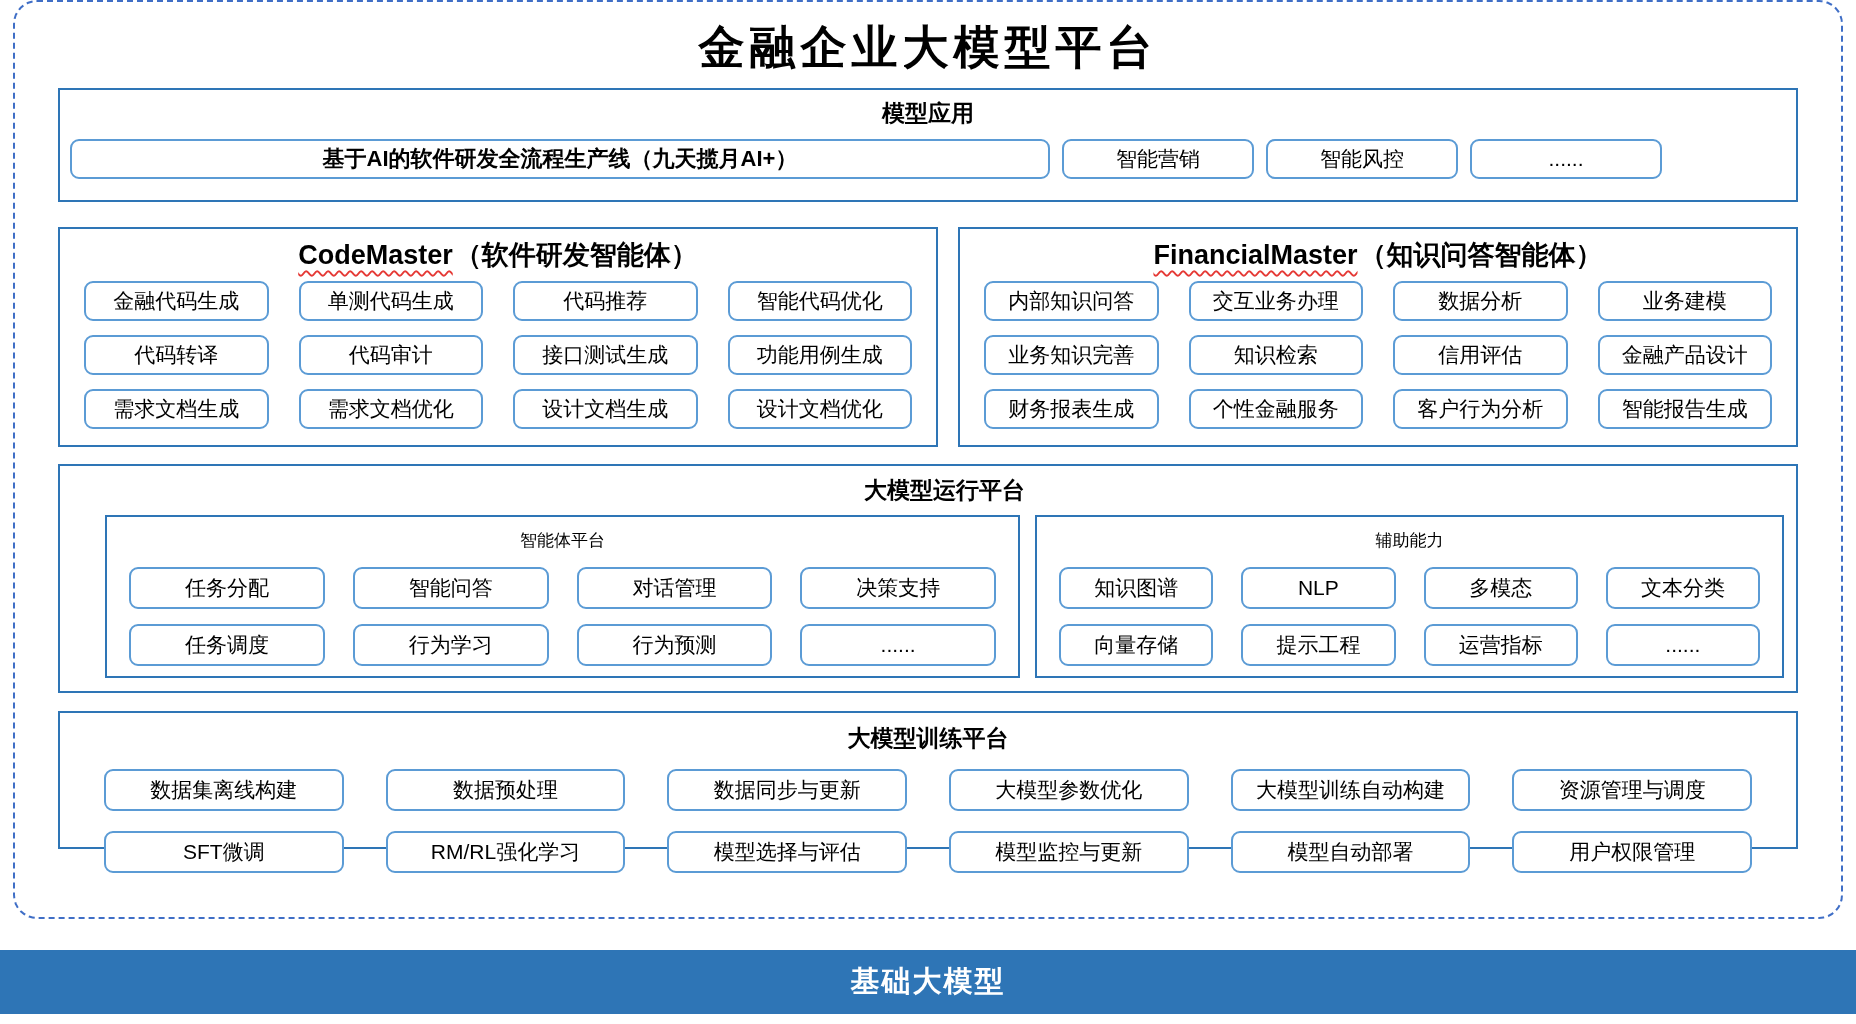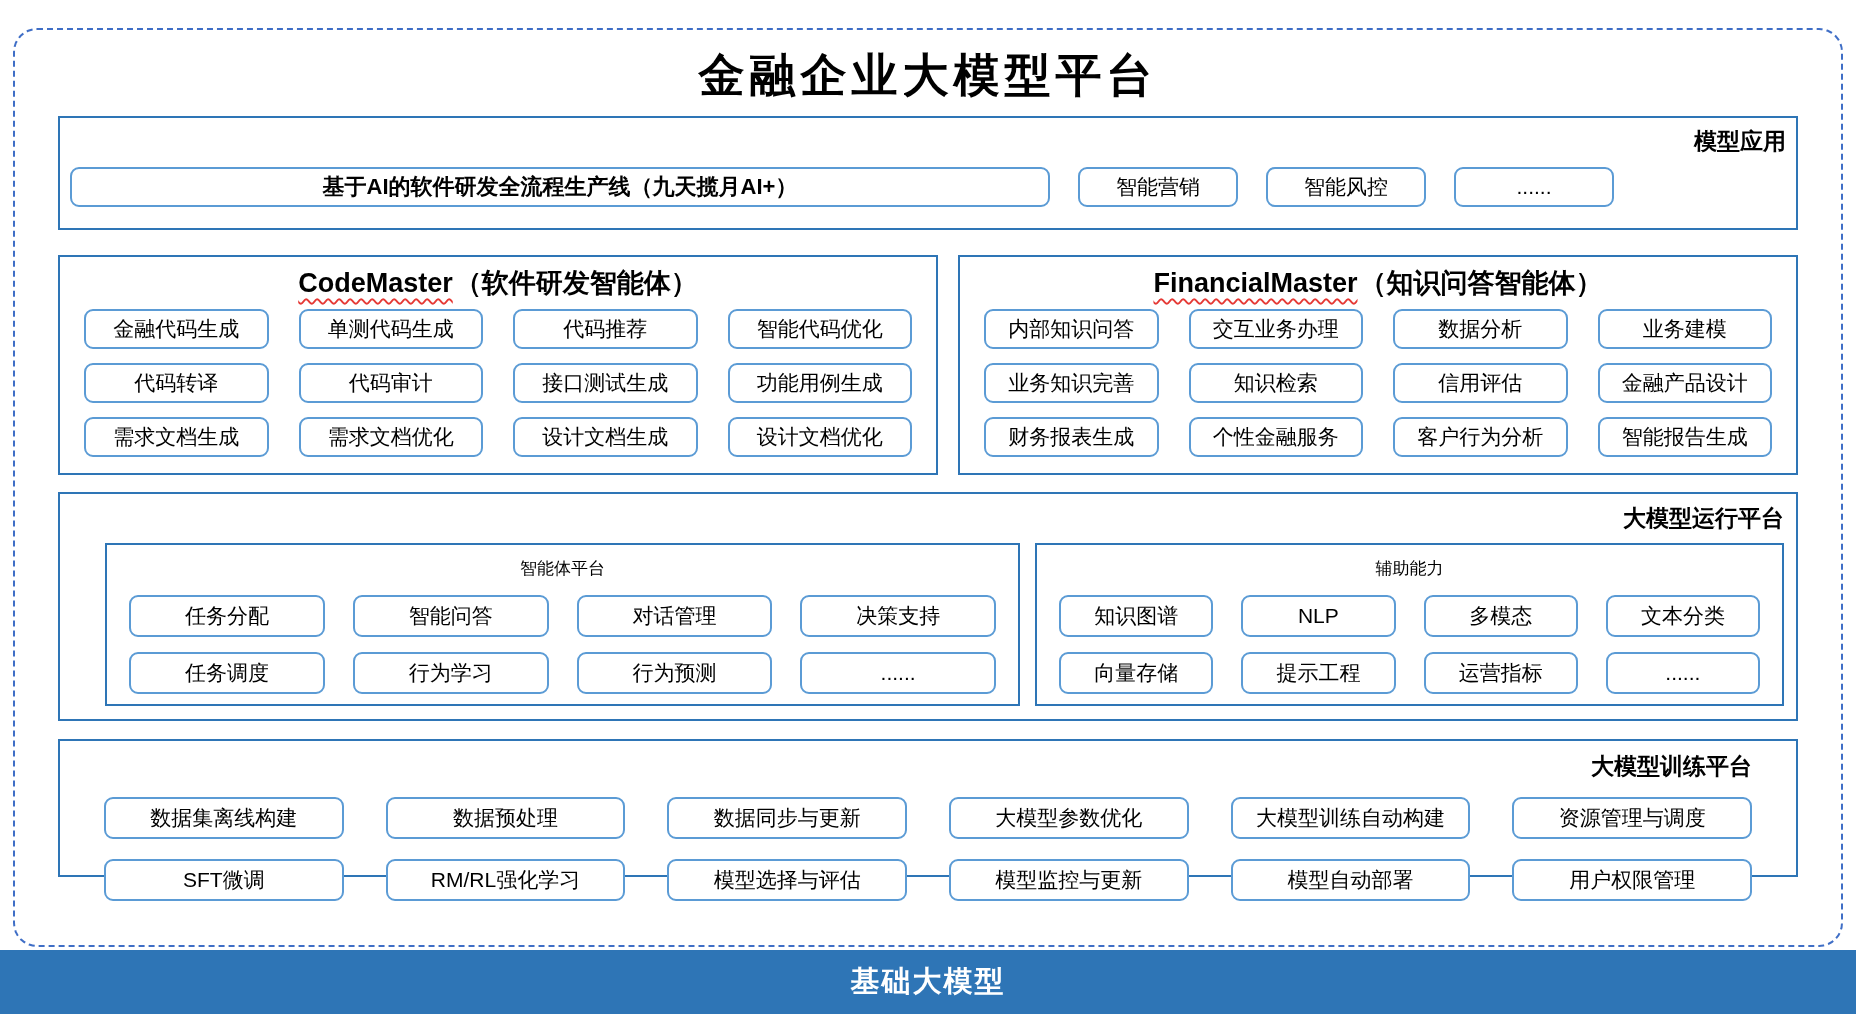--- a/index.html
+++ b/index.html
@@ -3,41 +3,41 @@
 <meta charset="utf-8">
 <style>
   * { margin:0; padding:0; box-sizing:border-box; }
   html,body { width:1856px; height:1024px; }
   body {
     position:relative; background:#ffffff; overflow:hidden;
     font-family:"Liberation Sans","DejaVu Sans",sans-serif; color:#000;
   }
   
   .frame {
-    position:absolute; left:13px; top:28px; width:1830px; height:919px;
+    position:absolute; left:13px; top:0; width:1830px; height:919px;
     border:2px dashed #3f6ec6; border-radius:24px;
     padding:0 43px;
   }
   .main-title {
     margin-top:14px; height:62px; line-height:62px; text-align:center;
     font-family:"DejaVu Serif","Liberation Serif",serif;
     font-weight:bold; font-size:46px; letter-spacing:5px;
   }
   .section { border:2px solid #2e75b6; background:#fff; }
-  .sec-title { text-align:right; font-weight:bold; font-size:23px; line-height:30px; }
+  .sec-title { text-align:center; font-weight:bold; font-size:23px; line-height:30px; }
   .box {
     border:2px solid #5b9bd5; border-radius:9px; background:#fff;
     display:flex; align-items:center; justify-content:center;
     font-size:21px; height:40px; white-space:nowrap; overflow:hidden;
   }
   
   .sec-apps { margin-top:10px; height:114px; padding:8px 10px 0 10px; }
   .apps-row { display:flex; margin-top:11px; }
   .apps-main { width:980px; font-weight:bold; font-size:22px; }
-  .apps-item { width:160px; margin-left:28px; }
+  .apps-item { width:192px; margin-left:12px; }
   .apps-item:first-of-type { margin-left:auto; }
   
   .agents-row { display:flex; margin-top:25px; height:220px; }
   .agent-panel { border:2px solid #2e75b6; padding:6px 24px 12px 24px; background:#fff; }
   .agent-left  { width:880px; margin-right:20px; }
   .agent-right { flex:1; }
   .agent-title { text-align:center; font-weight:bold; font-size:27px; line-height:40px; margin-bottom:6px; }
   .wavy {
     text-decoration:underline; text-decoration-style:wavy;
     text-decoration-color:#e53935; text-decoration-thickness:2px;

